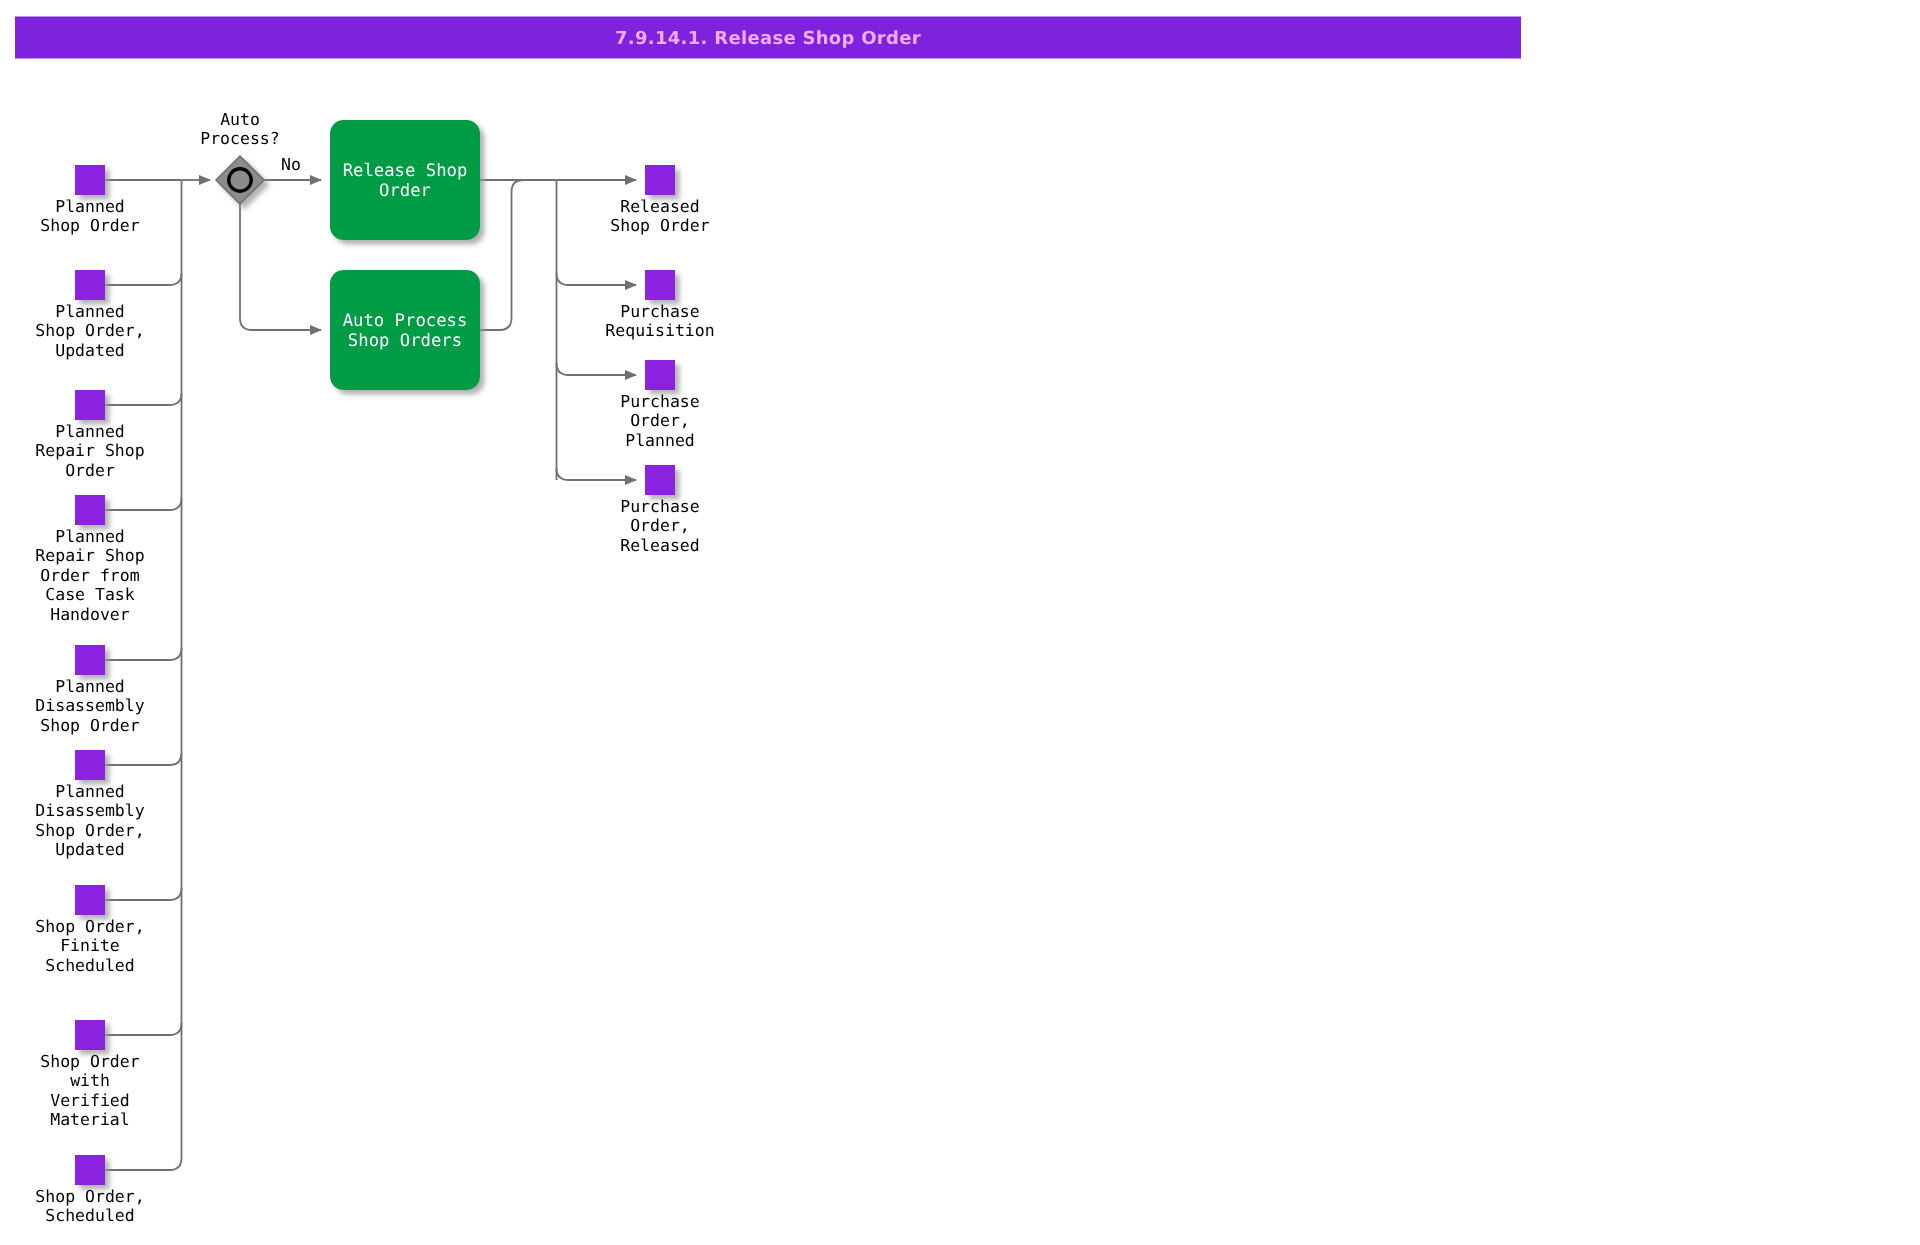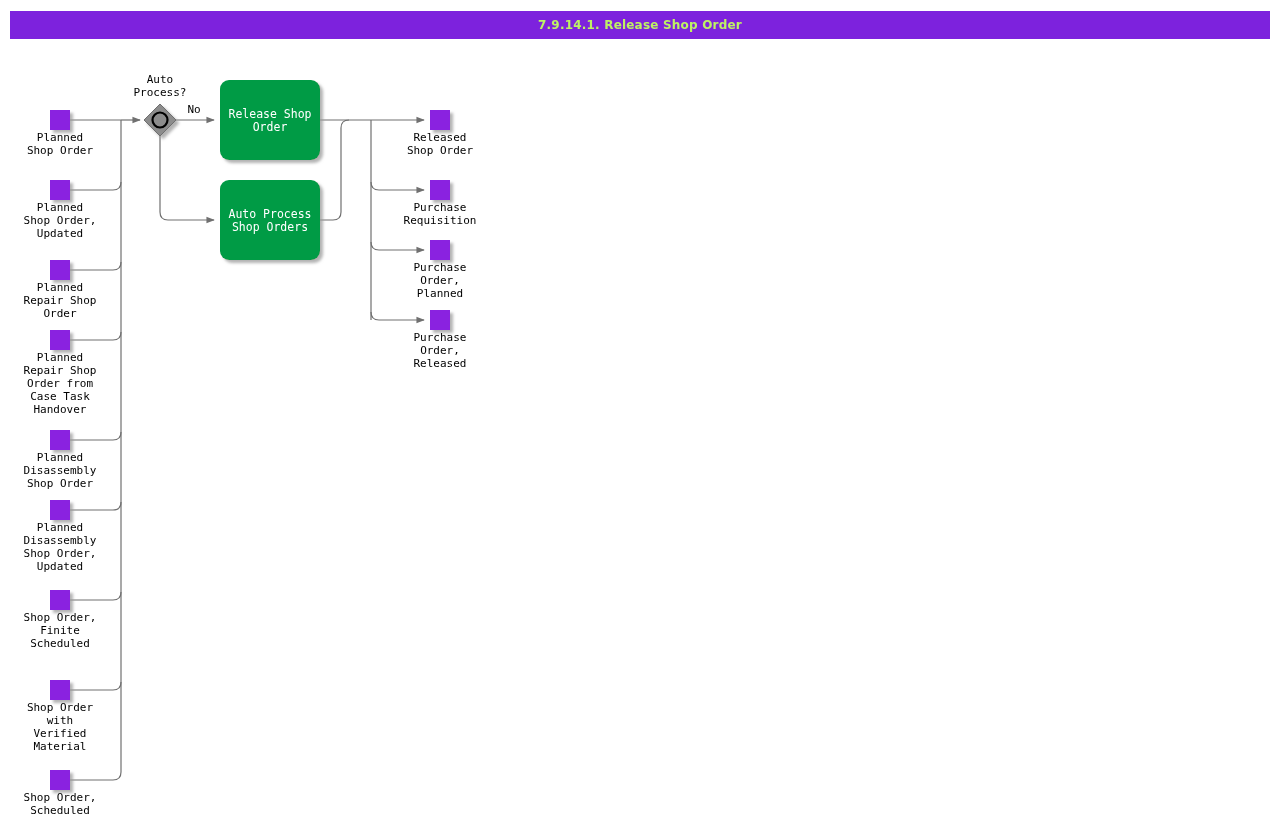--- a/index.html
+++ b/index.html
@@ -12,24 +12,24 @@
     width: 1280px;
     height: 830px;
     position: relative;
     font-family: "DejaVu Sans Mono", "Liberation Mono", monospace;
     overflow: hidden;
   }
   #title-bar {
     position: absolute;
     left: 10px;
     top: 11px;
-    width: 1260px;
+    width: 1004px;
     height: 28px;
     background: #7d22dd;
-    color: #bef264;
+    color: #f0abfc;
     font-family: "DejaVu Sans", "Liberation Sans", sans-serif;
     font-size: 12px;
     font-weight: bold;
     display: flex;
     align-items: center;
     justify-content: center;
     letter-spacing: 0.2px;
   }
   #diagram {
     position: absolute;

